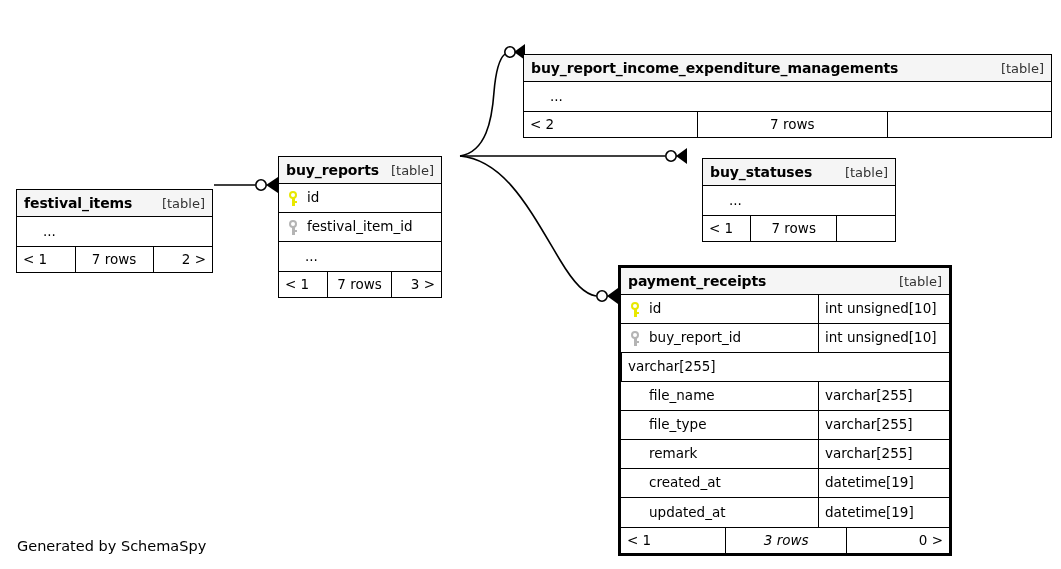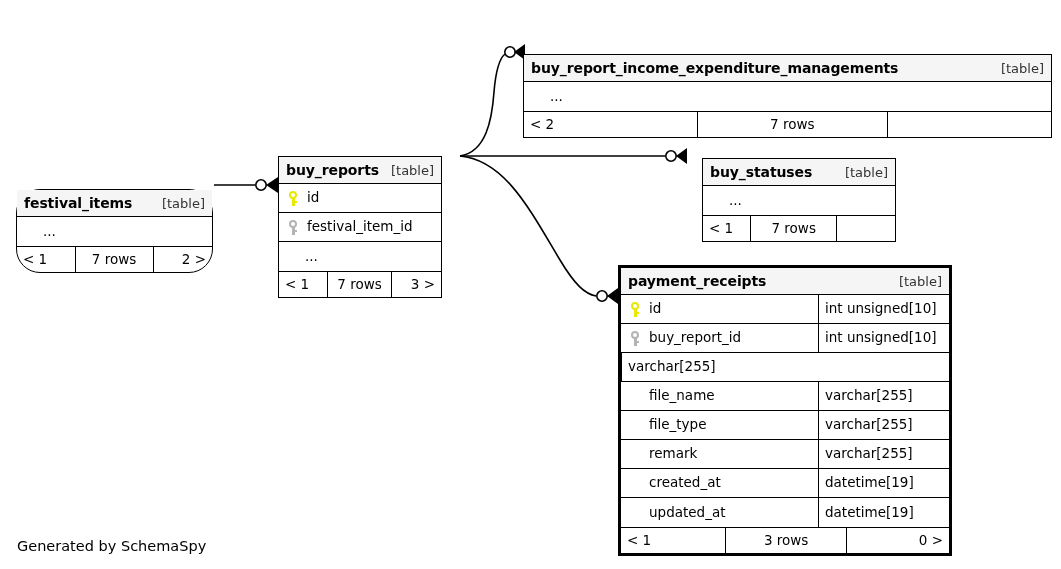--- a/index.html
+++ b/index.html
@@ -206,21 +206,21 @@
     <g>
       <circle cx="671" cy="156" r="5.2" fill="#ffffff" stroke="#000000" stroke-width="1.6"></circle>
       <path d="M687,148 L676,156 L687,164 Z" fill="#000000"></path>
     </g>
     <g>
       <circle cx="602" cy="296" r="5.2" fill="#ffffff" stroke="#000000" stroke-width="1.6"></circle>
       <path d="M618,288 L607,296 L618,304 Z" fill="#000000"></path>
     </g>
   </svg>
 
-  <div class="entity" style="left:16px; top:145px; width:197px;border-radius:24px;">
+  <div class="entity" style="left:16px; top:145px; width:197px;">
     <div class="ent-header">
       <span class="ent-title">festival_items</span>
       <span class="ent-tag">[table]</span>
     </div>
     <div class="ent-rows">
       <div class="col-row ellipsis-row">
         <div class="col-name">
           <span class="keyicon none">
             
           </span>
@@ -402,20 +402,20 @@
             
           </span>
           <span class="col-label">updated_at</span>
         </div>
         <div class="col-type" style="width:131px;">datetime[19]</div>
       </div>
 
     </div>
     <div class="ent-footer">
       <div class="ft-cell ft-left" style="flex:0 0 32%;">&lt; 1</div>
-      <div class="ft-cell ft-center" style="flex:0 0 37%;">3 rows</div>
+      <div class="ft-cell ft-center" style="flex:0 0 37%;font-style:italic;">3 rows</div>
       <div class="ft-cell ft-right" style="flex:1 1 auto;">0 &gt;</div>
     </div>
   </div>
 
   <div id="credit">Generated by SchemaSpy</div>
 
 </div>
 
 </body></html>

